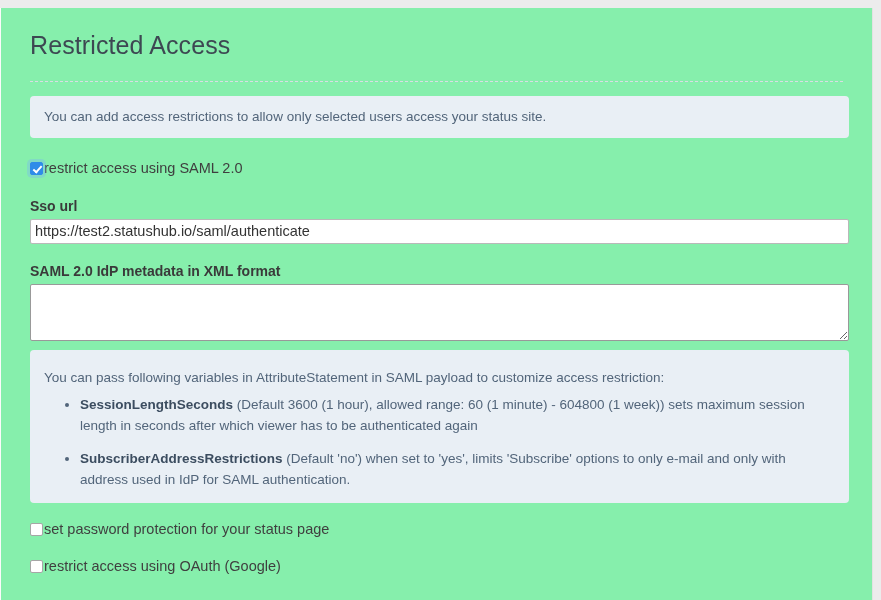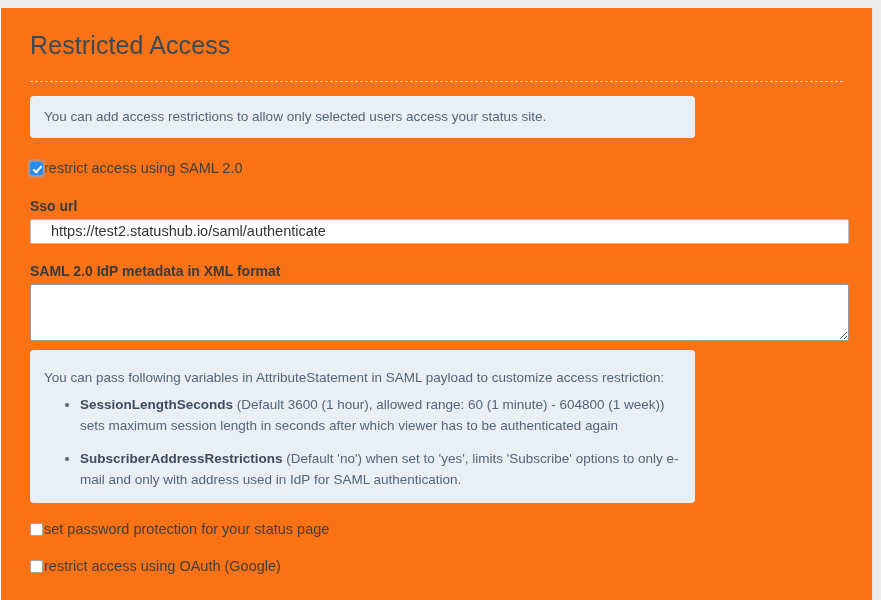--- a/index.html
+++ b/index.html
@@ -15,21 +15,21 @@
     color: #444;
     overflow: hidden;
   }
 
   .page-wrap {
     position: absolute;
     left: 0;
     top: 8px;
     width: 873px;
     height: 592px;
-    background: #f97316;
+    background: #86efac;
     border-right: 1px solid #e2e2e2;
     border-left: 1px solid #fbfbfb;
     box-sizing: border-box;
   }
 
   .content {
     padding: 0 29px;
   }
 
   .page-title {
@@ -50,21 +50,21 @@
 
   .alert-info {
     background: #e9eff5;
     border-radius: 4px;
     color: #52657a;
     font-size: 13.5px;
     line-height: 1.5;
     padding: 11px 14px;
     margin-top: 14px;
     box-sizing: border-box;
-    width: 665px;
+    width: 819px;
   }
 
   .alert-info.variables {
     margin-top: 9px;
     padding: 18px 14px 13px 14px;
   }
 
   .alert-info ul {
     margin: 7px 0 0 0;
     padding-left: 36px;
@@ -140,21 +140,21 @@
     margin-bottom: 5px;
   }
 
   .text-input {
     display: block;
     width: 819px;
     box-sizing: border-box;
     height: 25px;
     border: 1px solid #b9b9b9;
     border-radius: 2px;
-    padding: 2px 20px;
+    padding: 2px 4px;
     font-family: "Liberation Sans", sans-serif;
     font-size: 14.5px;
     color: #333;
     background: #fff;
     outline: none;
   }
 
   .textarea-input {
     display: block;
     width: 819px;

